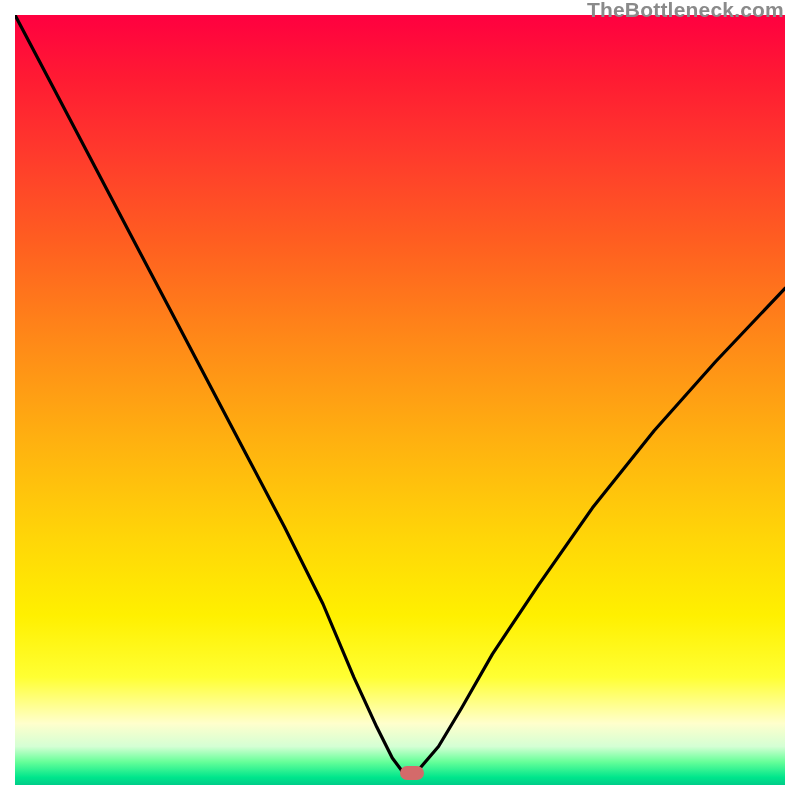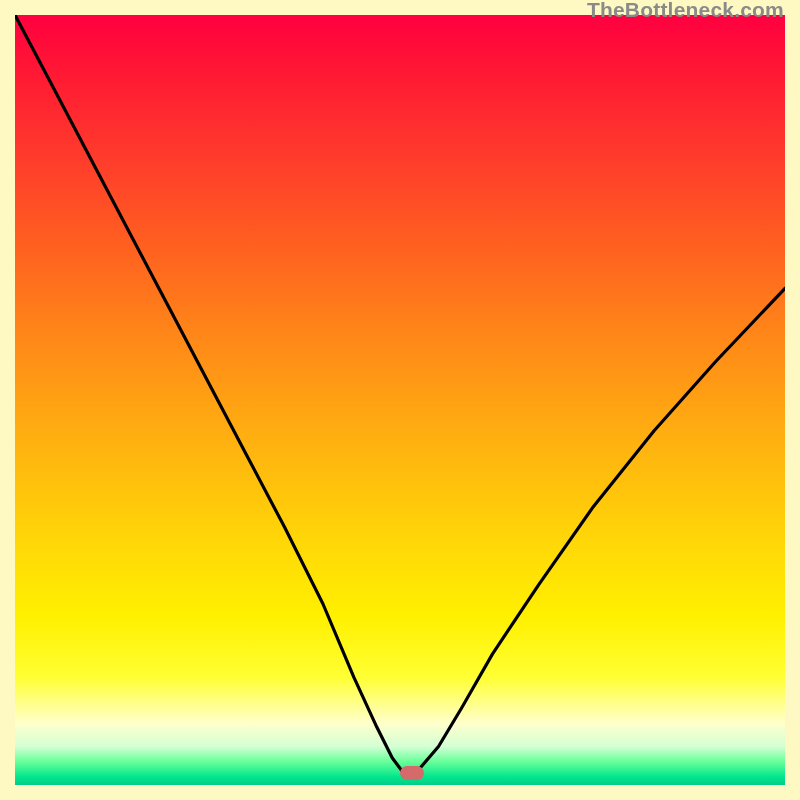--- a/index.html
+++ b/index.html
@@ -9,21 +9,21 @@
     height: 800px;
     background: #000;
     overflow: hidden;
   }
   .frame {
     position: absolute;
     left: 0;
     top: 0;
     width: 800px;
     height: 800px;
-    background: #fef9c3;
+    background: #ffffff;
   }
   .plot-area {
     position: absolute;
     left: 15px;
     top: 15px;
     width: 770px;
     height: 770px;
     overflow: hidden;
   }
   .gradient {

